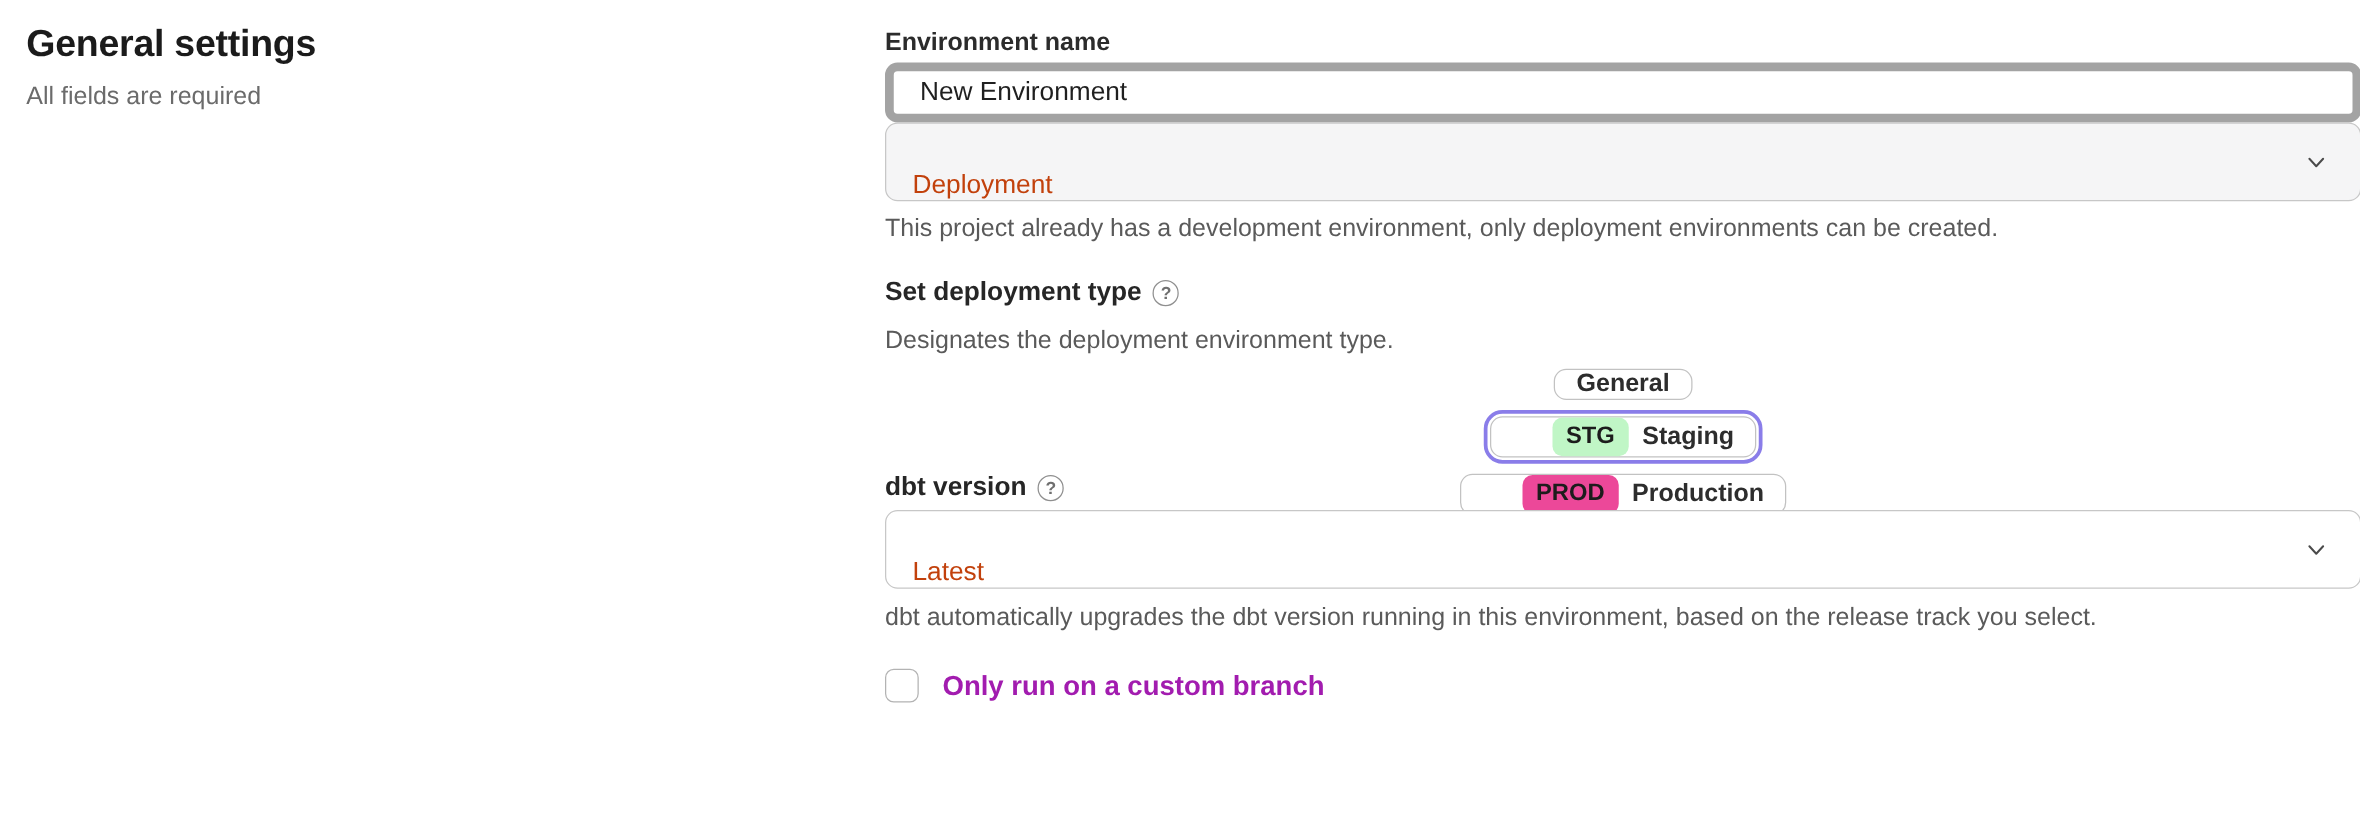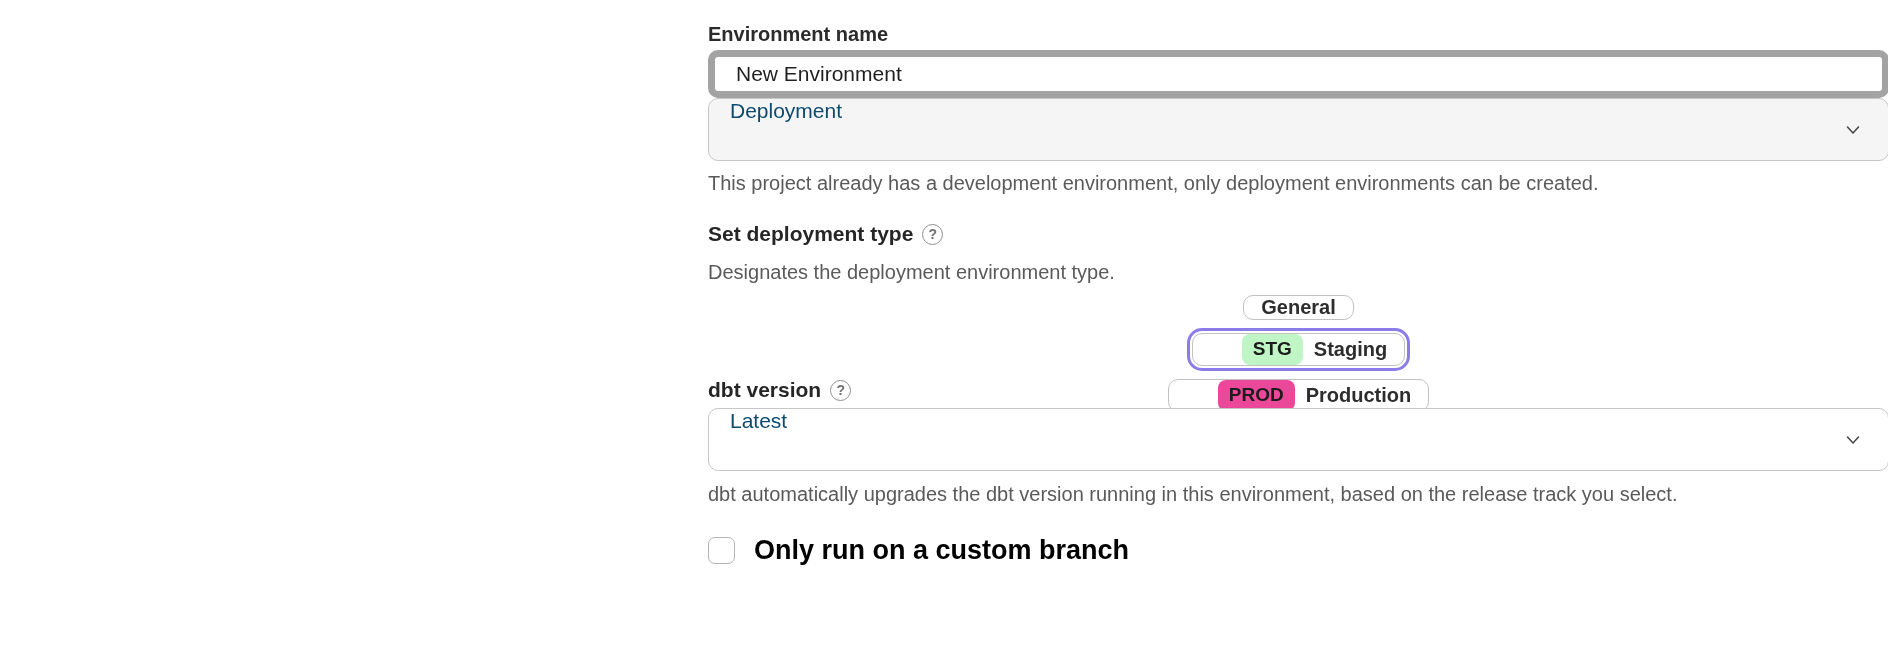--- a/index.html
+++ b/index.html
@@ -18,22 +18,22 @@
   .field-label { font-size: 20px; font-weight: 600; color: #2b2b2b; line-height: 22px; }
   .field-label.disabled { color: #b3b3b3; }
   .lbl-name { margin: 0 0 5px 0; }
   .lbl-type { margin-top: 24px; margin-bottom: 4px; line-height: 23px; }
 
   .text-input { width: 100%; height: 48px; border: 7px solid #a3a3a3; border-radius: 10px;
     padding: 0 21px; font-size: 21px; color: #1f1f1f; font-family: "Liberation Sans", sans-serif;
     background: #ffffff; outline: none; }
 
   .select-box { position: relative; width: 100%; height: 63px; border: 1px solid #c7c7c7;
-    border-radius: 10px; background: #ffffff; display: flex; align-items: flex-start; padding: 0 21px;
-    font-size: 21px; color: #0c4a6e; cursor: pointer; }
+    border-radius: 10px; background: #ffffff; display: flex; align-items: flex-end; padding: 0 21px;
+    font-size: 21px; color: #c2410c; cursor: pointer; }
   .select-box.disabled { background: #f5f5f6; cursor: default; }
   .select-chevron { position: absolute; right: 26px; top: 50%; transform: translateY(-50%);
     width: 18px; height: 18px; display: flex; align-items: center; justify-content: center; }
 
   .helper-text { font-size: 20px; color: #5a5a5a; line-height: 24px; }
   .helper-env-type { margin-top: 10px; }
   .helper-dbt { margin-top: 11px; }
 
   .section-heading { margin-top: 27px; font-size: 21px; font-weight: 700; color: #262626;
     line-height: 24px; display: flex; align-items: center; }
@@ -51,27 +51,31 @@
   .type-badge { display: inline-flex; align-items: center; border-radius: 8px;
     padding: 4px 11px; font-size: 19px; font-weight: 600; color: #1c1c1c; line-height: 1.2; margin-left: 32px; }
 
   .lbl-dbt { margin-top: 31px; display: flex; align-items: center; font-size: 21px;
     font-weight: 700; color: #262626; line-height: 24px; }
   .select-dbt { margin-top: 6px; }
 
   .check-row { margin-top: 29px; display: flex; align-items: center; }
   .checkbox { width: 27px; height: 27px; border: 1.5px solid #b3b3b3; border-radius: 7px;
     background: #ffffff; cursor: pointer; flex: 0 0 auto; }
-  .check-label { margin-left: 19px; font-size: 27px; font-weight: 600; color: #000000; }
+  .check-label { margin-left: 19px; font-size: 22px; font-weight: 600; color: #a21caf; }
 </style>
 </head>
 <body>
 
 <div class="page">
 
+  <div class="left-panel">
+    <div class="page-title">General settings</div>
+    <div class="page-subtitle">All fields are required</div>
+  </div>
 
   <div class="form-col">
 
     <div class="field-label lbl-name">Environment name</div>
     <input class="text-input" type="text" value="New Environment" style="">
 
     <div class="select-box disabled">
       <span>Deployment</span>
       <span class="select-chevron">
         <svg width="16" height="16" viewBox="0 0 16 16">

